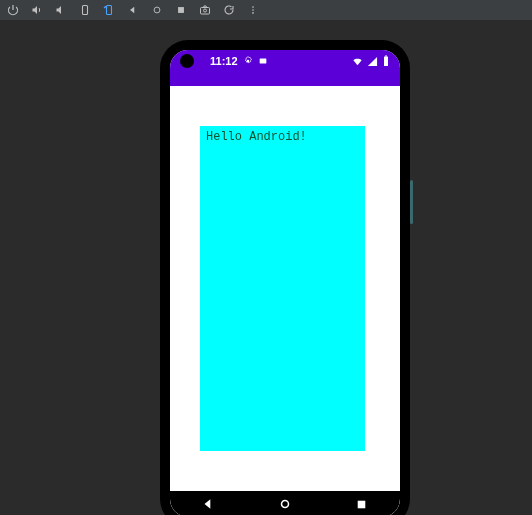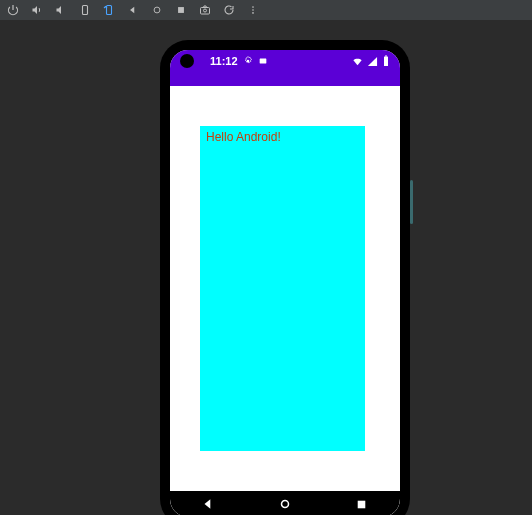--- a/index.html
+++ b/index.html
@@ -109,22 +109,23 @@
     background: #fff;
   }
   .cyan-box {
     position: absolute;
     left: 30px;
     top: 40px;
     width: 165px;
     height: 325px;
     background: #00ffff;
     padding: 4px 6px;
-    color: #c2410c;
+    color: #14532d;
     font-size: 12px;
+    font-family: Liberation Mono, monospace;
   }
 
   
   .navbar {
     position: absolute;
     bottom: 0;
     left: 0; right: 0;
     height: 26px;
     background: #000;
     display: flex;

